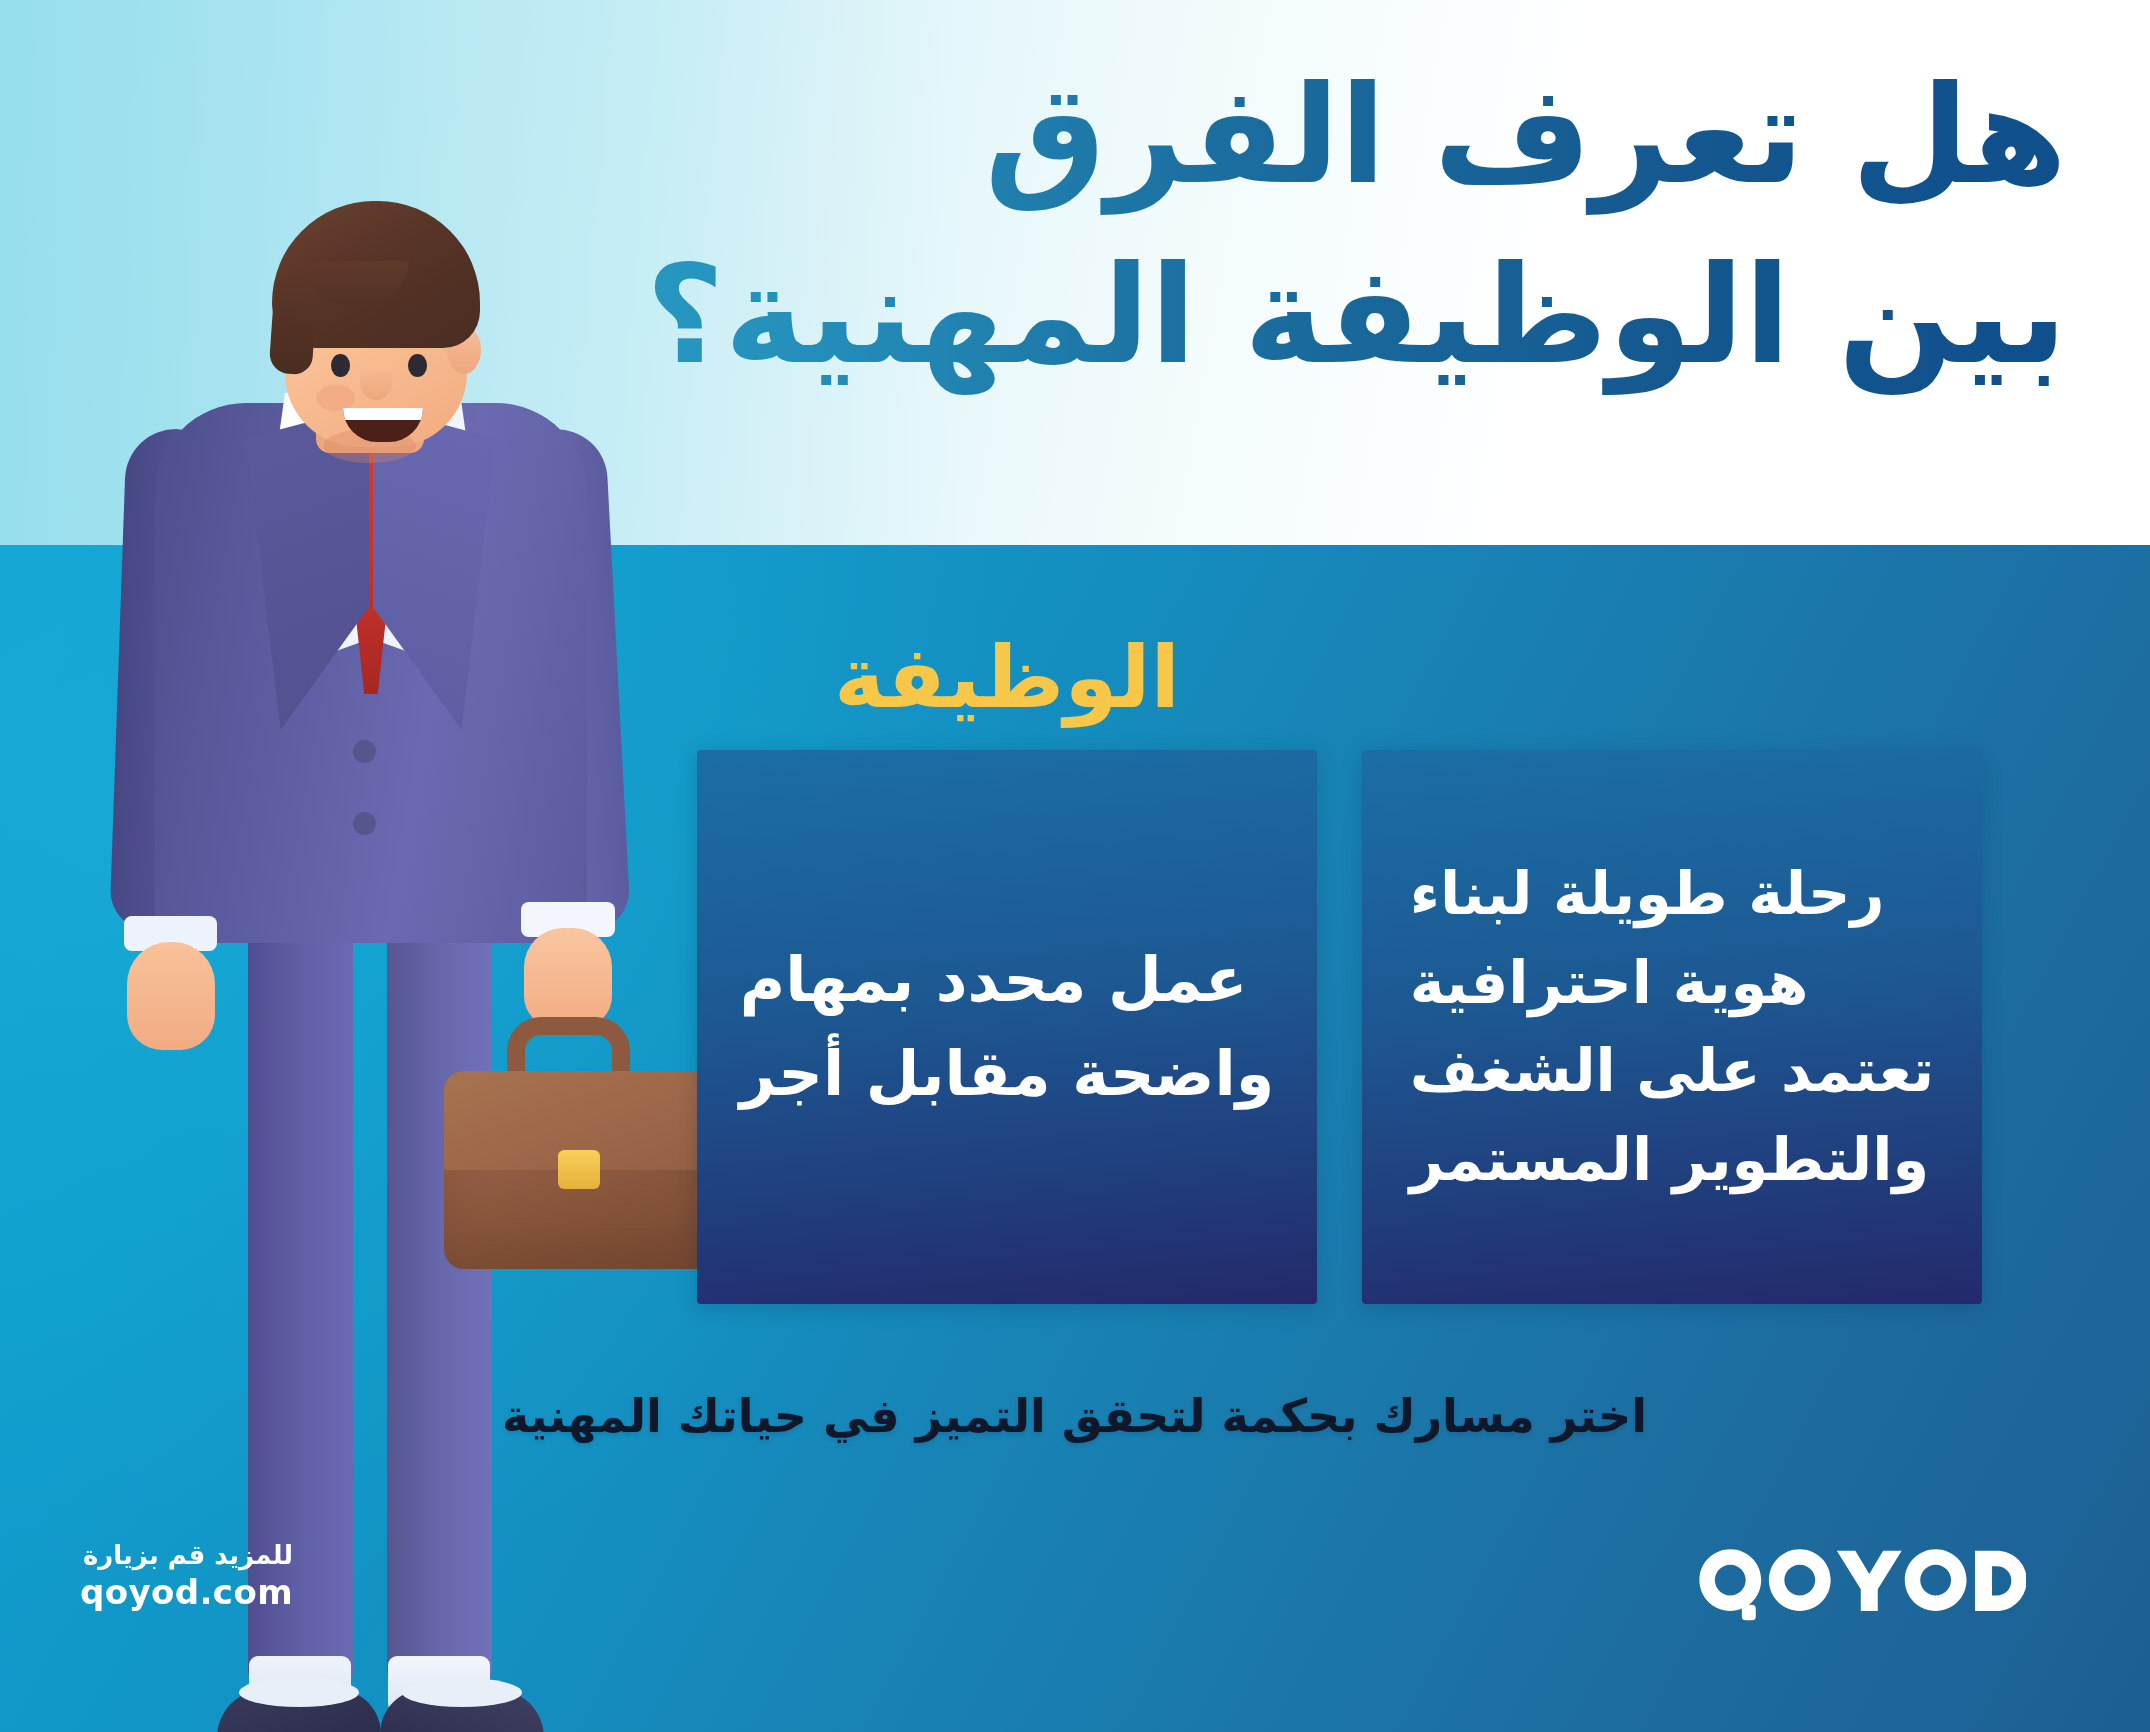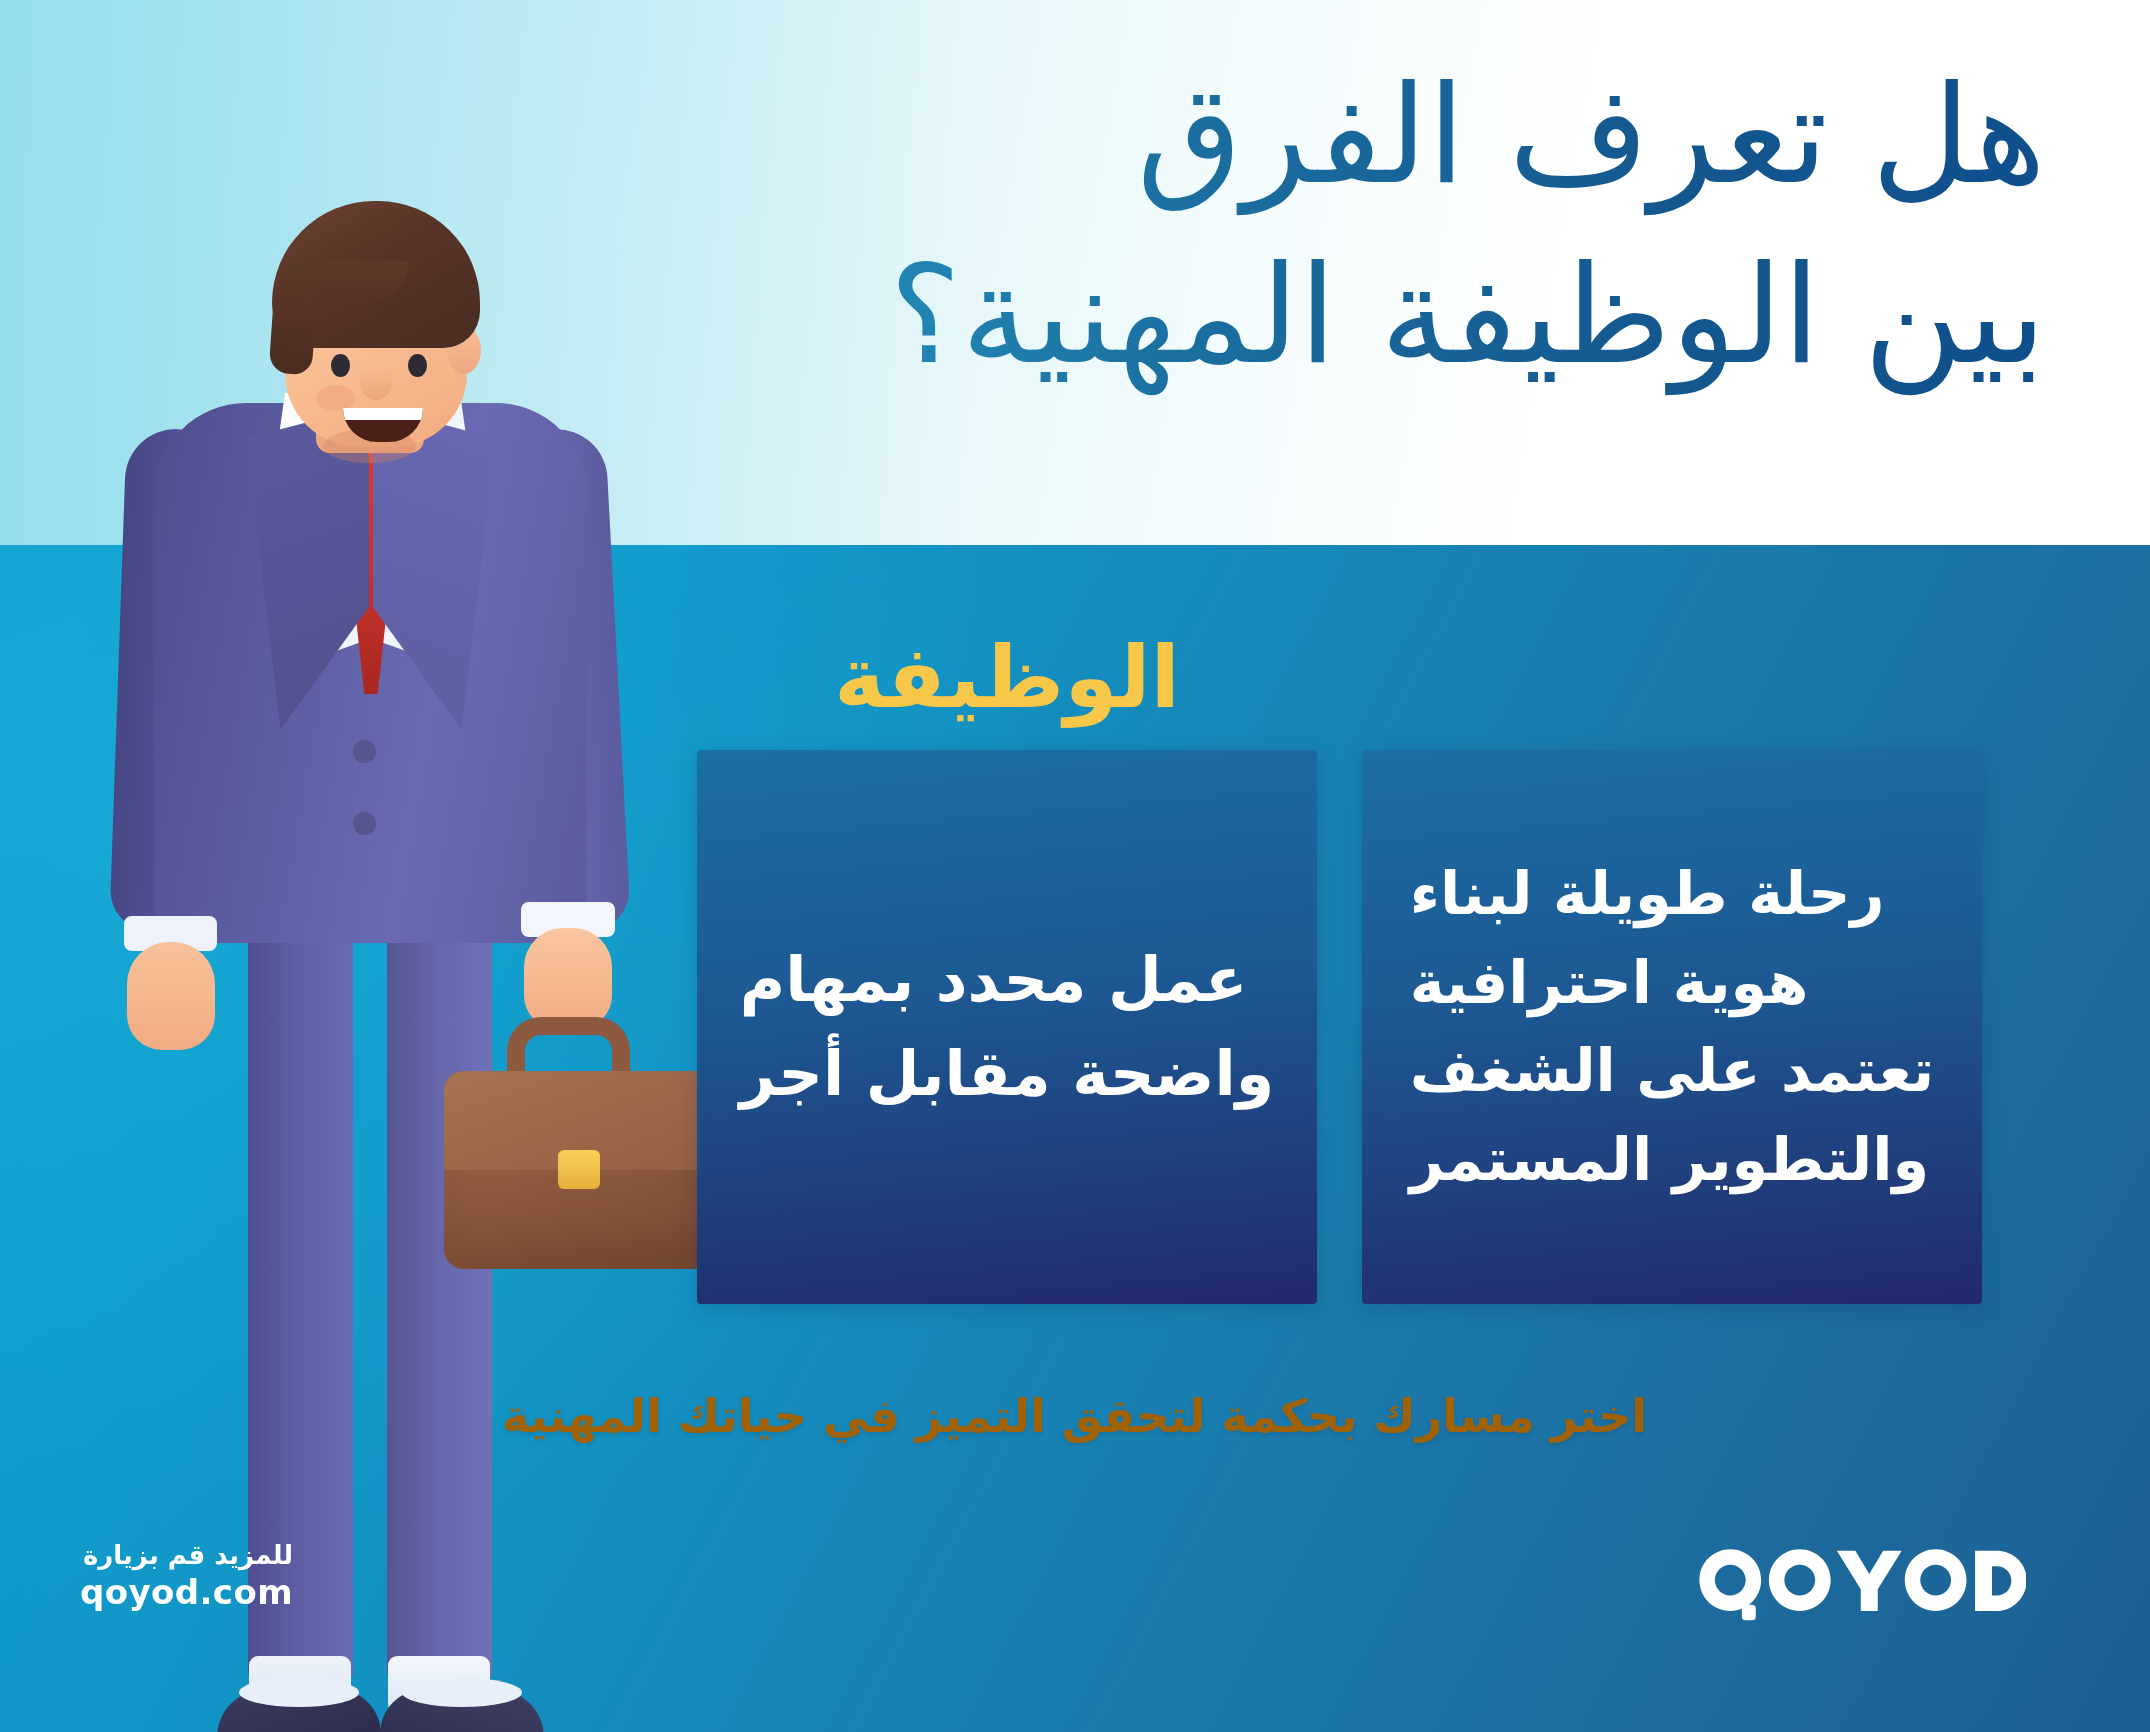--- a/index.html
+++ b/index.html
@@ -28,26 +28,26 @@
     background:linear-gradient(118deg,#12a0cf 0%, #0f9bcb 18%, #1390c1 38%, #1a7bad 62%, #1d6b9e 82%, #1c5f92 100%);
   }
   .bg-bottom-glow{
     position:absolute; left:0; top:545px; width:1158px; height:1188px;
     background:radial-gradient(ellipse at 10% 20%, rgba(28,178,219,.55) 0%, rgba(28,178,219,0) 62%);
   }
 
   
   .headline{
     position:absolute;
-    right:104px;
+    right:83px;
     top:46px;
     width:1775px;
     text-align:right;
     line-height:1.32;
-    font-weight:400;
+    font-weight:700;
     font-size:136px;
     letter-spacing:-0.8px;
     direction:rtl;
     background:linear-gradient(270deg,#0f4f8c 0%, #14588f 22%, #1b6ea0 48%, #2490bb 72%, #2ea9cd 100%);
     -webkit-background-clip:text;
     background-clip:text;
     color:transparent;
     -webkit-text-fill-color:transparent;
   }
   .headline .l2{display:block;}
@@ -89,21 +89,21 @@
     direction:rtl;
     white-space:pre-line;
   }
   .card-body.long{font-size:59px;line-height:1.5;}
 
   
   .tagline{
     position:absolute;
     left:0; right:0; top:1385px;
     text-align:center;
-    color:#a16207;
+    color:#0f172a;
     font-size:46px;
     font-weight:700;
     direction:rtl;
     line-height:1.35;
     text-shadow:0 1.5px 4.6px rgba(8,48,80,.18);
   }
 
   
   .footer-left{
     position:absolute;

